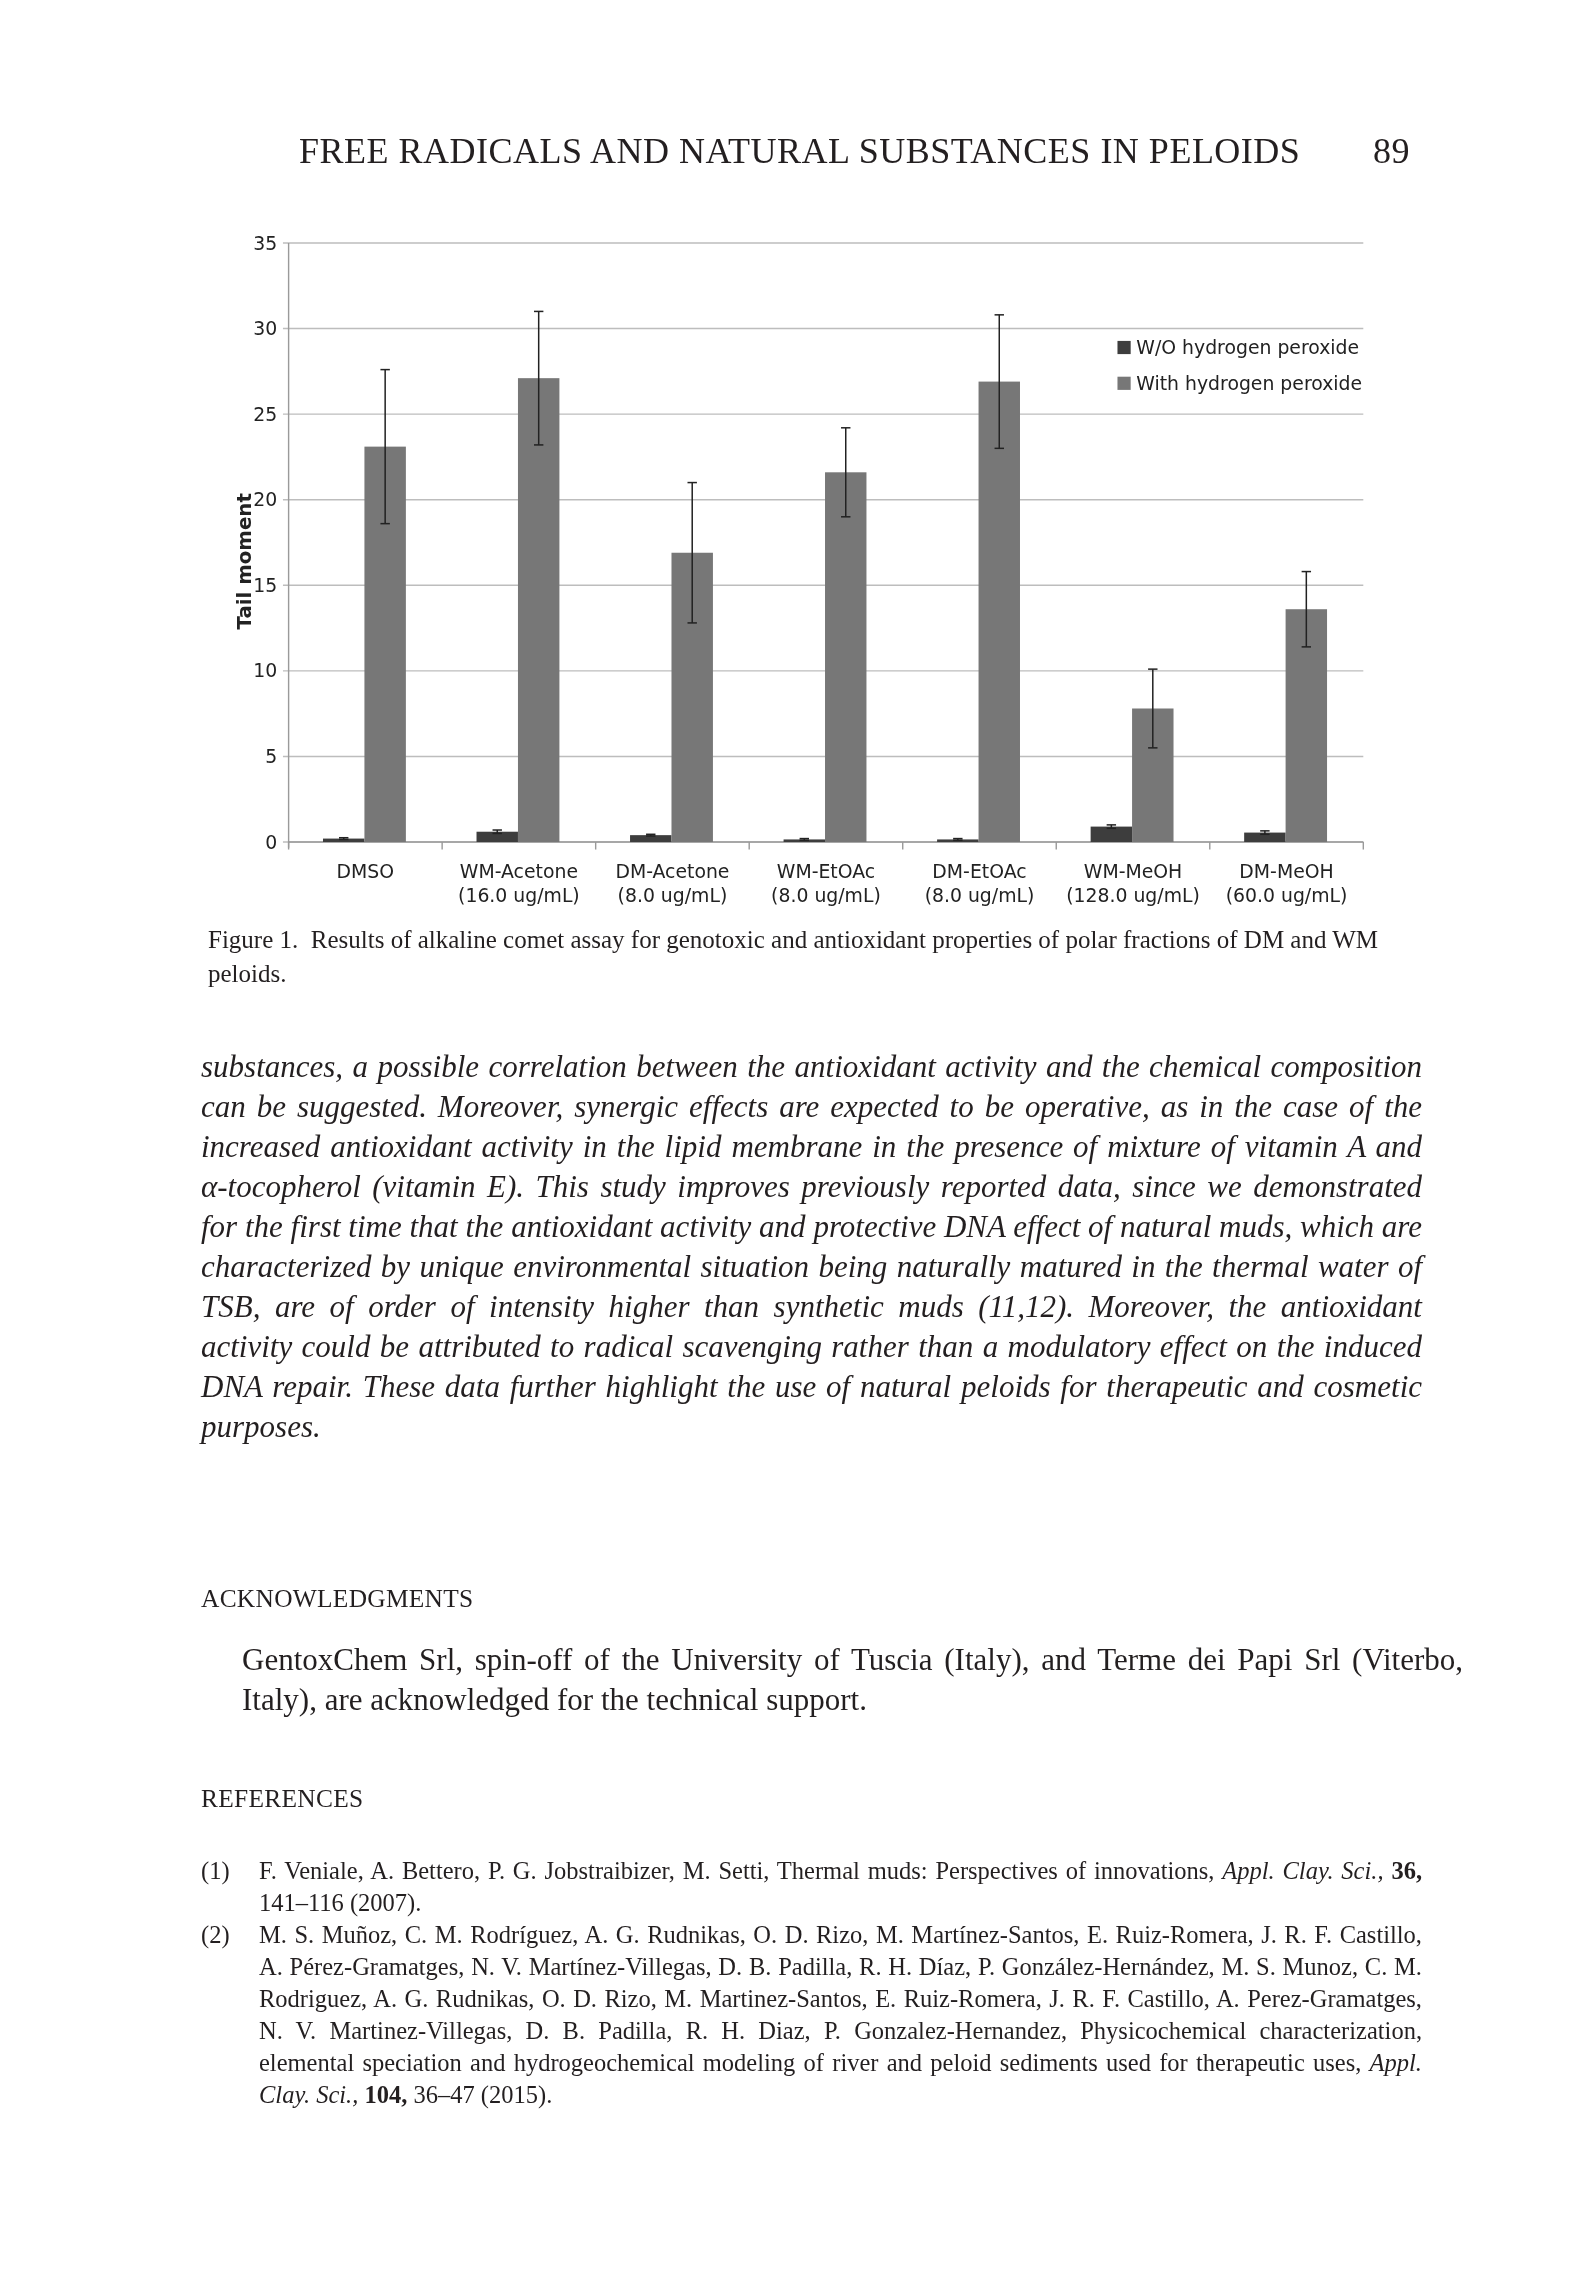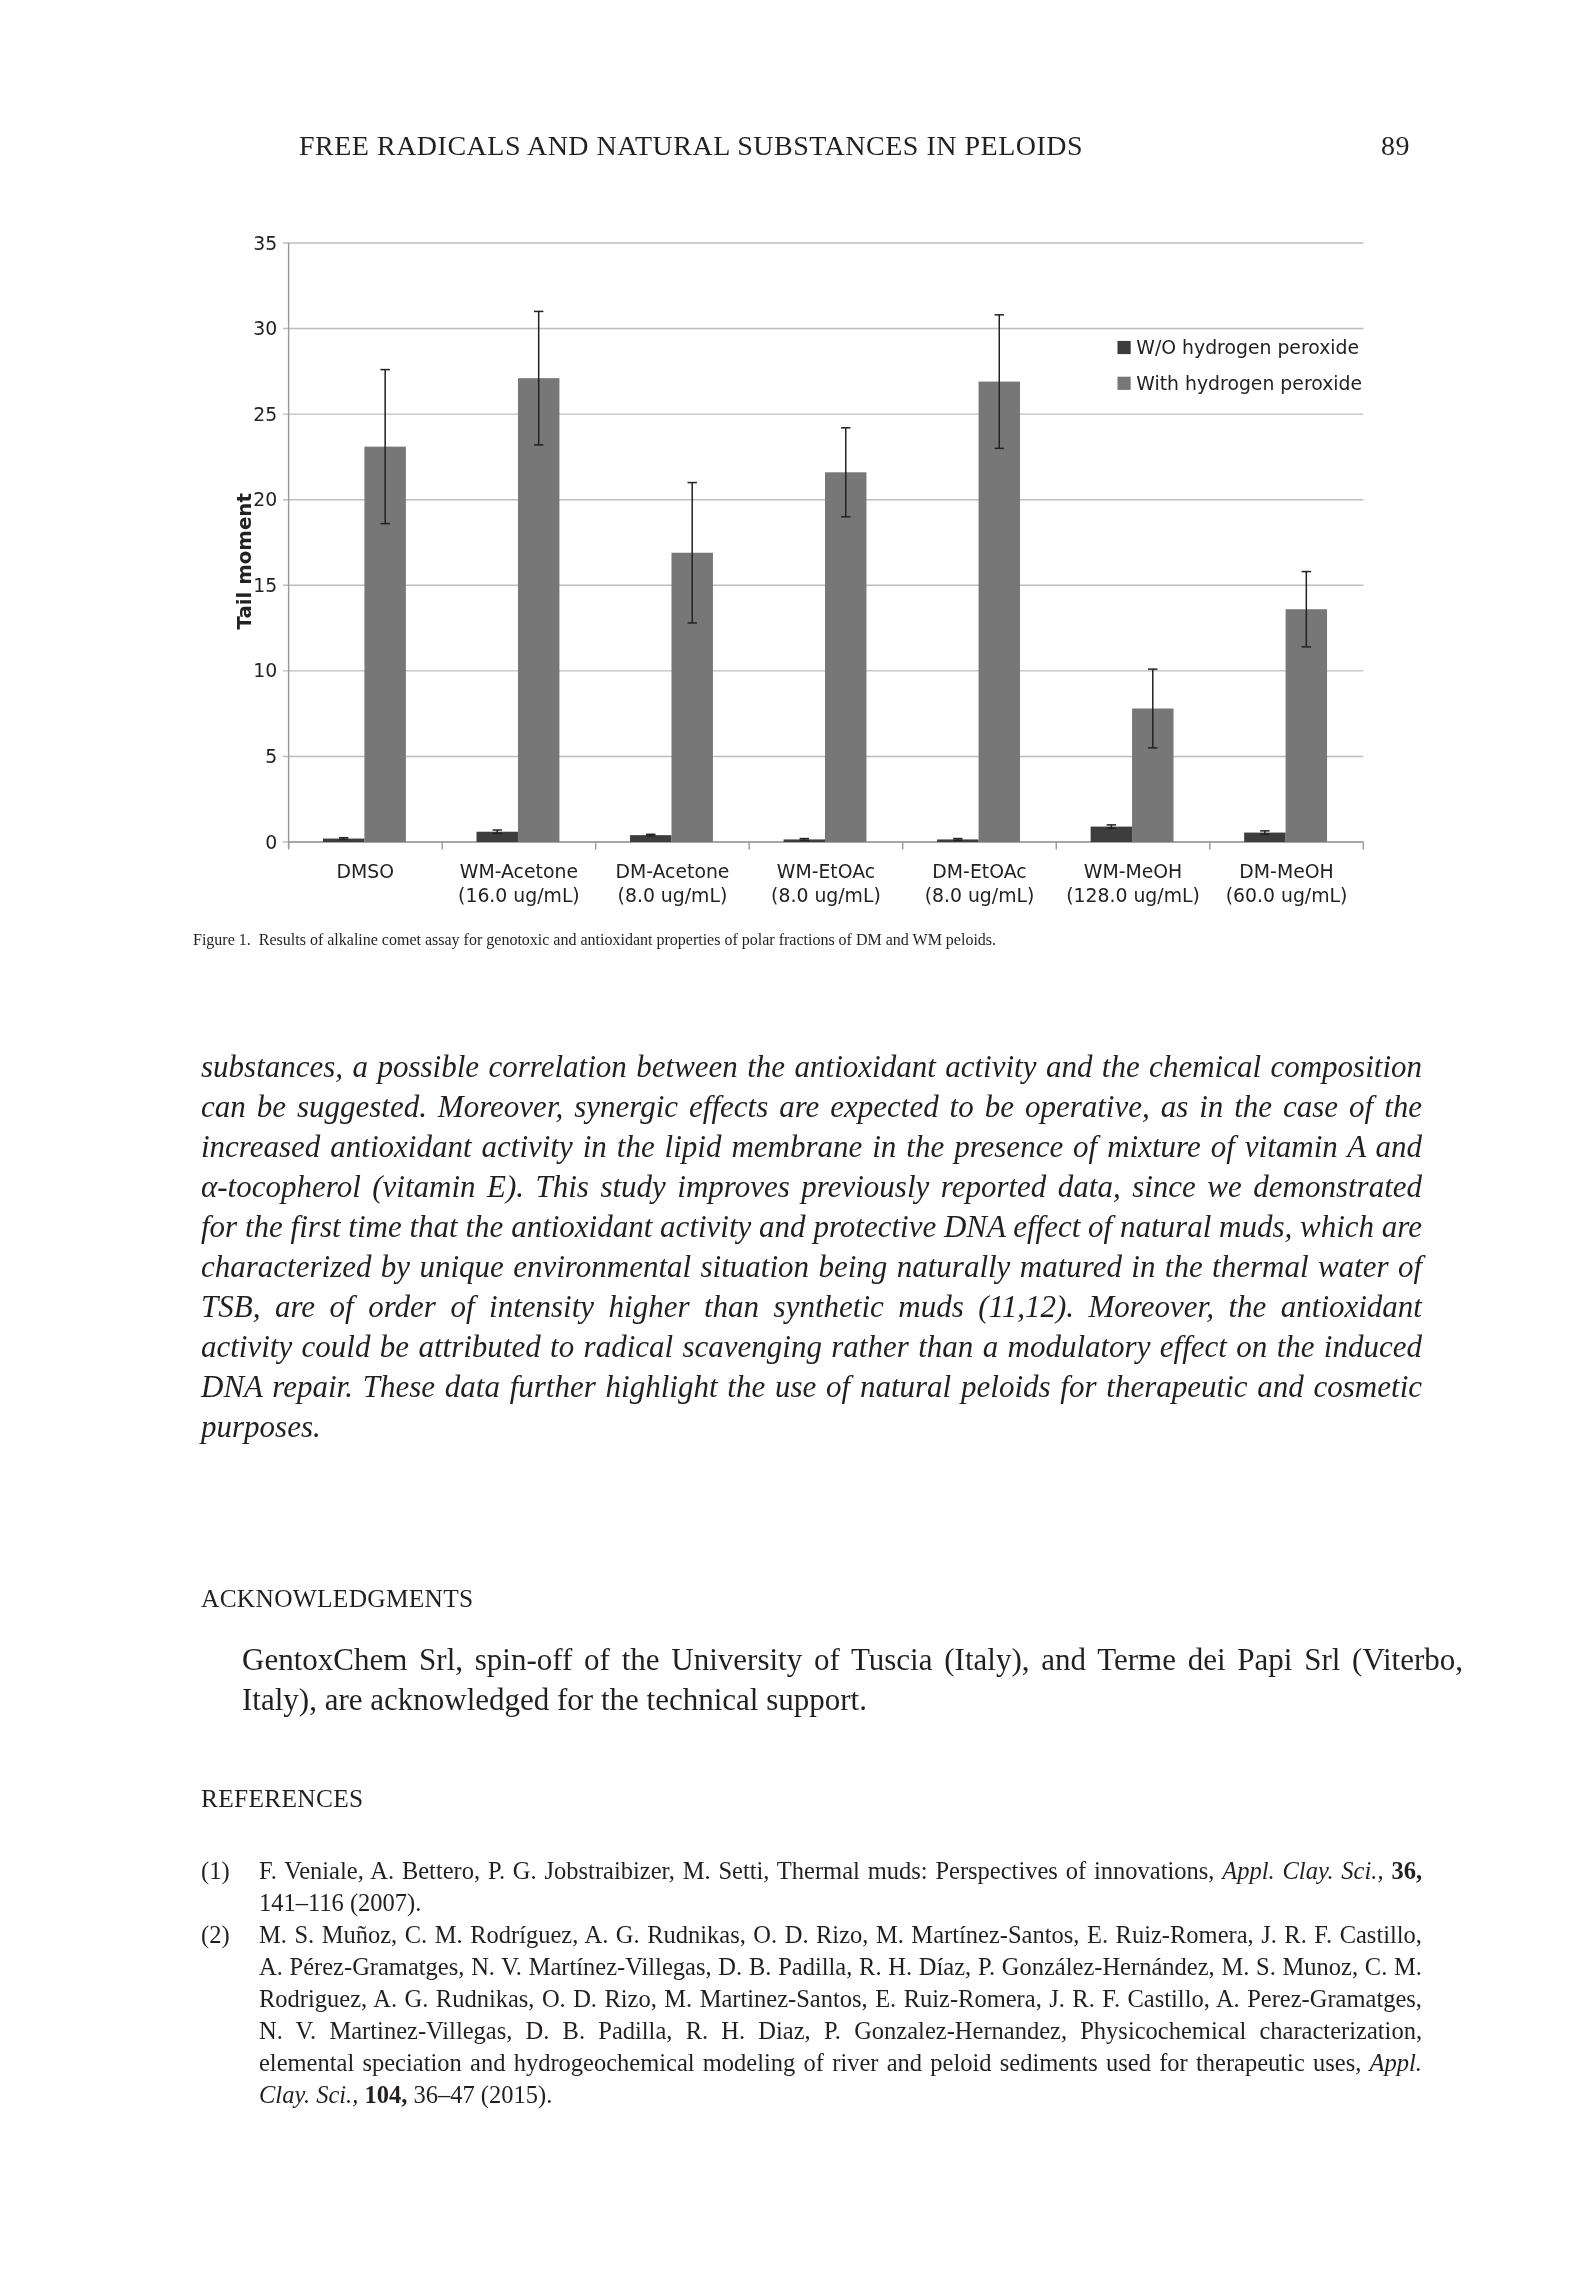--- a/index.html
+++ b/index.html
@@ -1,27 +1,27 @@
 <!DOCTYPE html>
 <html style="font-size:15px"><head>
   <meta charset="utf-8">
   <style>
     html, body { margin: 0; padding: 0; background: #ffffff; }
     body { width: 1589px; height: 2295px; position: relative; overflow: hidden;
            font-family: "Liberation Serif", "DejaVu Serif", serif; color: #231f20; }
     .running-head { position: absolute; top: 130px; left: 299px; width: 1111px; height: 38px;
-                    font-size: 28px; letter-spacing: 0.5px; }
+                    font-size: 36px; letter-spacing: 0.5px; }
     .running-head .title { position: absolute; left: 0; top: 0; }
     .running-head .pageno { position: absolute; right: 0; top: 0; margin-left: 28px; }
 
     .figure { position: absolute; left: 217px; top: 226px; width: 1168px; height: 697px; }
     .figure svg { position: absolute; left: 0; top: 0; }
     .chart-text { font-family: "DejaVu Sans", "Liberation Sans", sans-serif; fill: #222; }
 
-    .caption { position: absolute; left: 193px; top: 923px; width: 1224px; font-size: 16px; line-height: 34px; }
+    .caption { position: absolute; left: 208px; top: 923px; width: 1224px; font-size: 25px; line-height: 34px; }
     .caption .label { font-weight: normal; }
 
     .body-text { position: absolute; left: 201px; top: 1047px; width: 1221px; font-size: 31px;
                  line-height: 40px; text-align: justify; font-style: italic; }
 
     .section-head { position: absolute; left: 201px; font-size: 25.4px; font-weight: normal; letter-spacing: 0.3px; }
     .ack-text { position: absolute; left: 201px; top: 1640px; width: 1221px; font-size: 31px; line-height: 40px; text-align: justify; margin-left: 41px; }
 
     .refs { position: absolute; left: 201px; top: 1855px; width: 1221px; font-size: 24.5px; line-height: 32px; }
     .ref { position: relative; padding-left: 58px; text-align: justify; }

